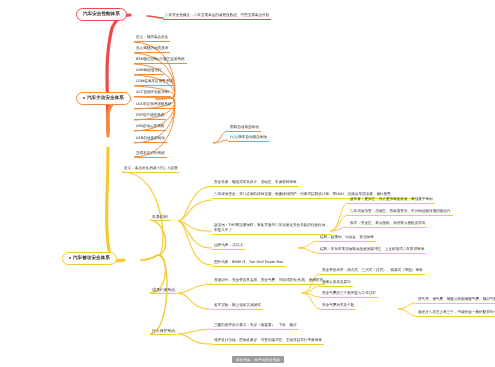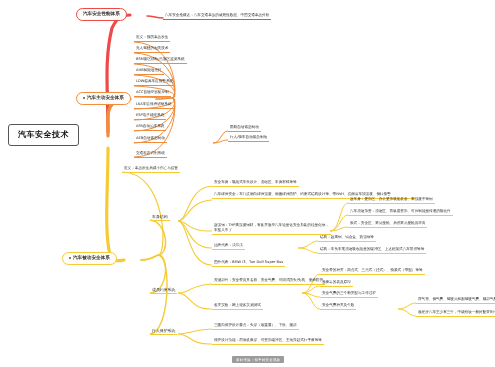--- a/index.html
+++ b/index.html
@@ -116,23 +116,20 @@
     <path d="M302 293 C312 293 312 286 320 286" fill="none" stroke="#f5cb35" stroke-width="1"></path>
     <path d="M302 293 C312 293 312 297 320 297" fill="none" stroke="#f5cb35" stroke-width="1"></path>
     <path d="M302 293 C312 293 312 309 320 309" fill="none" stroke="#f5cb35" stroke-width="1"></path>
     <path d="M398 309 C408 309 408 303 416 303" fill="none" stroke="#f5cb35" stroke-width="1"></path>
     <path d="M398 309 C408 309 408 316 416 316" fill="none" stroke="#f5cb35" stroke-width="1"></path>
 
     <path d="M178 334 C190 334 190 330 212 329" fill="none" stroke="#f5cb35" stroke-width="1.1"></path>
     <path d="M178 334 C190 334 190 345 212 344" fill="none" stroke="#f5cb35" stroke-width="1.1"></path>
   </svg>
 
-  <div class="node root">
-    <span>汽车安全技术</span>
-  </div>
 
   <div class="node lvl1 red">
     <span>汽车安全性能体系</span>
   </div>
   <div class="node leaf red" style="left:163px;top:14px;max-width:318px;">
     <span>汽车安全性概述：汽车交通事故的致死性数据、中国交通事故分析</span>
   </div>
 
   <div class="node lvl1 orange">
     <span class="dot"></span><span>汽车主动安全体系</span>

